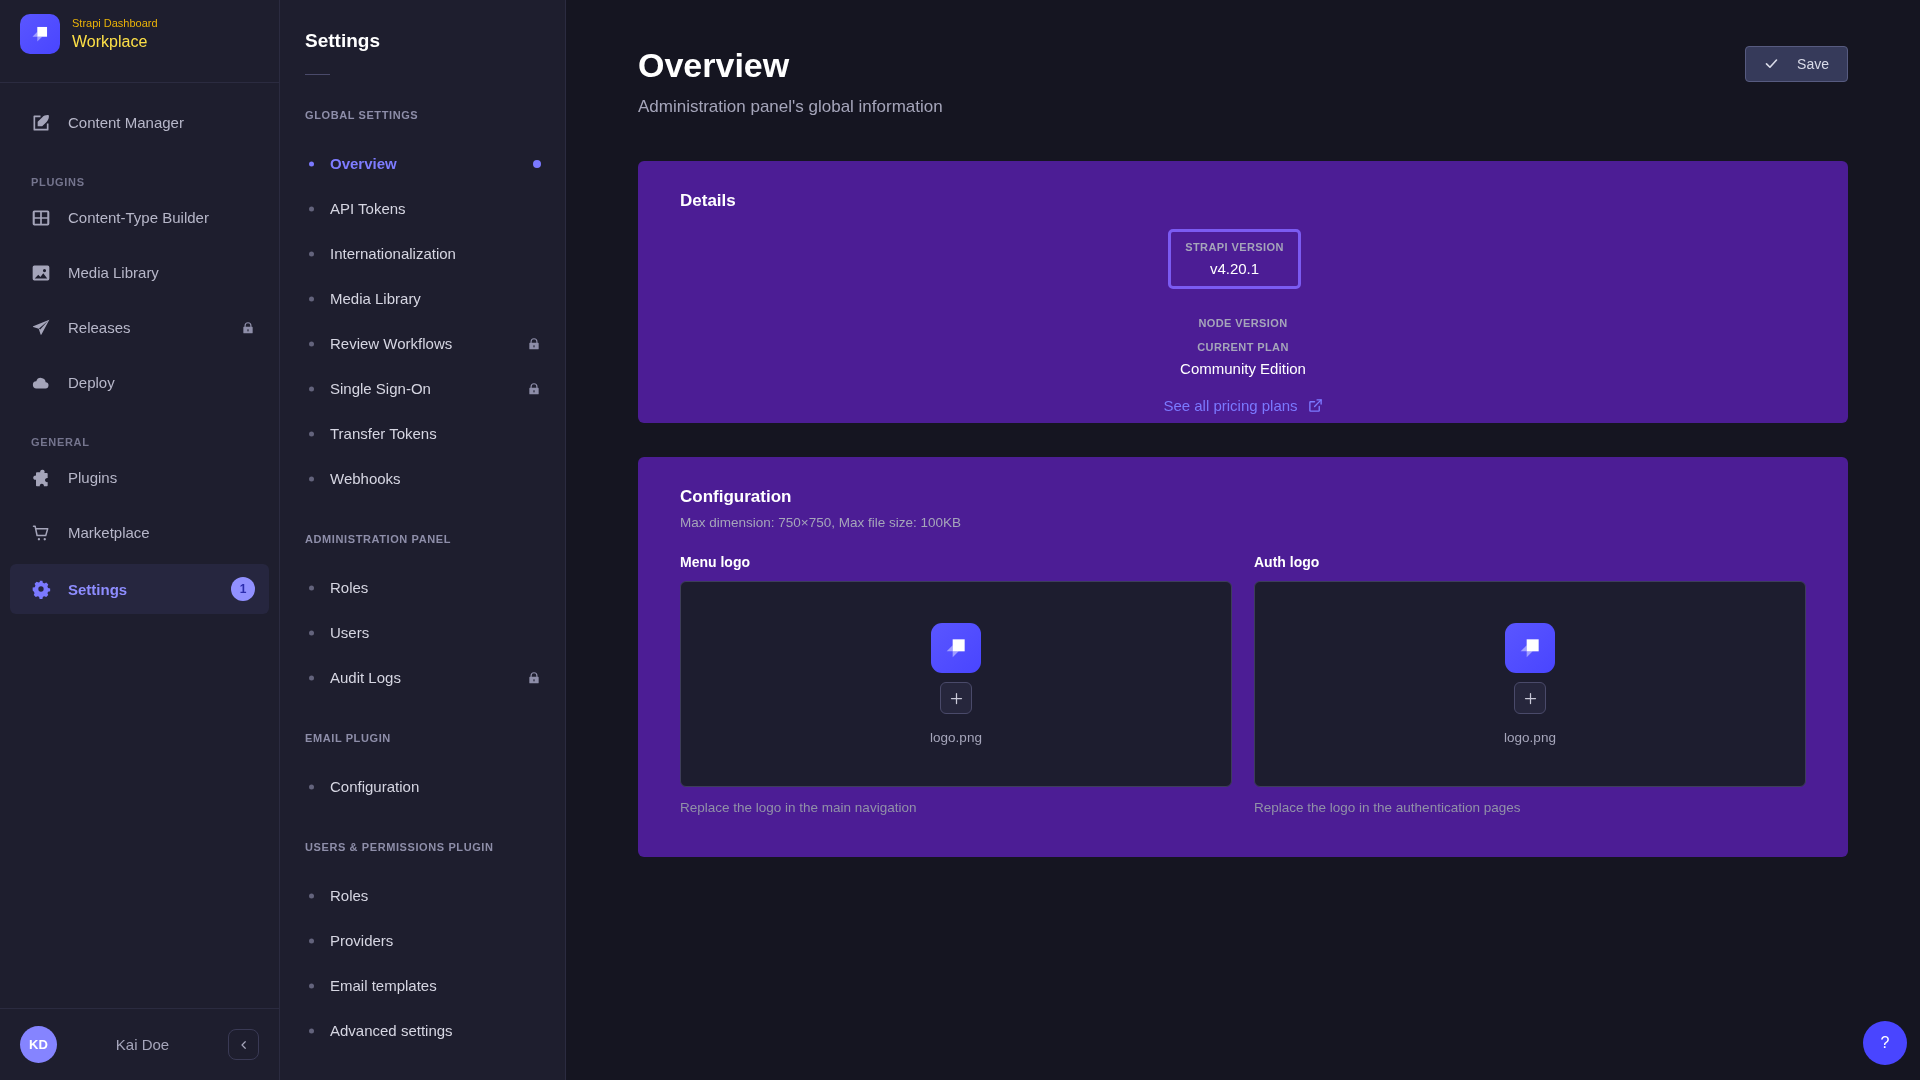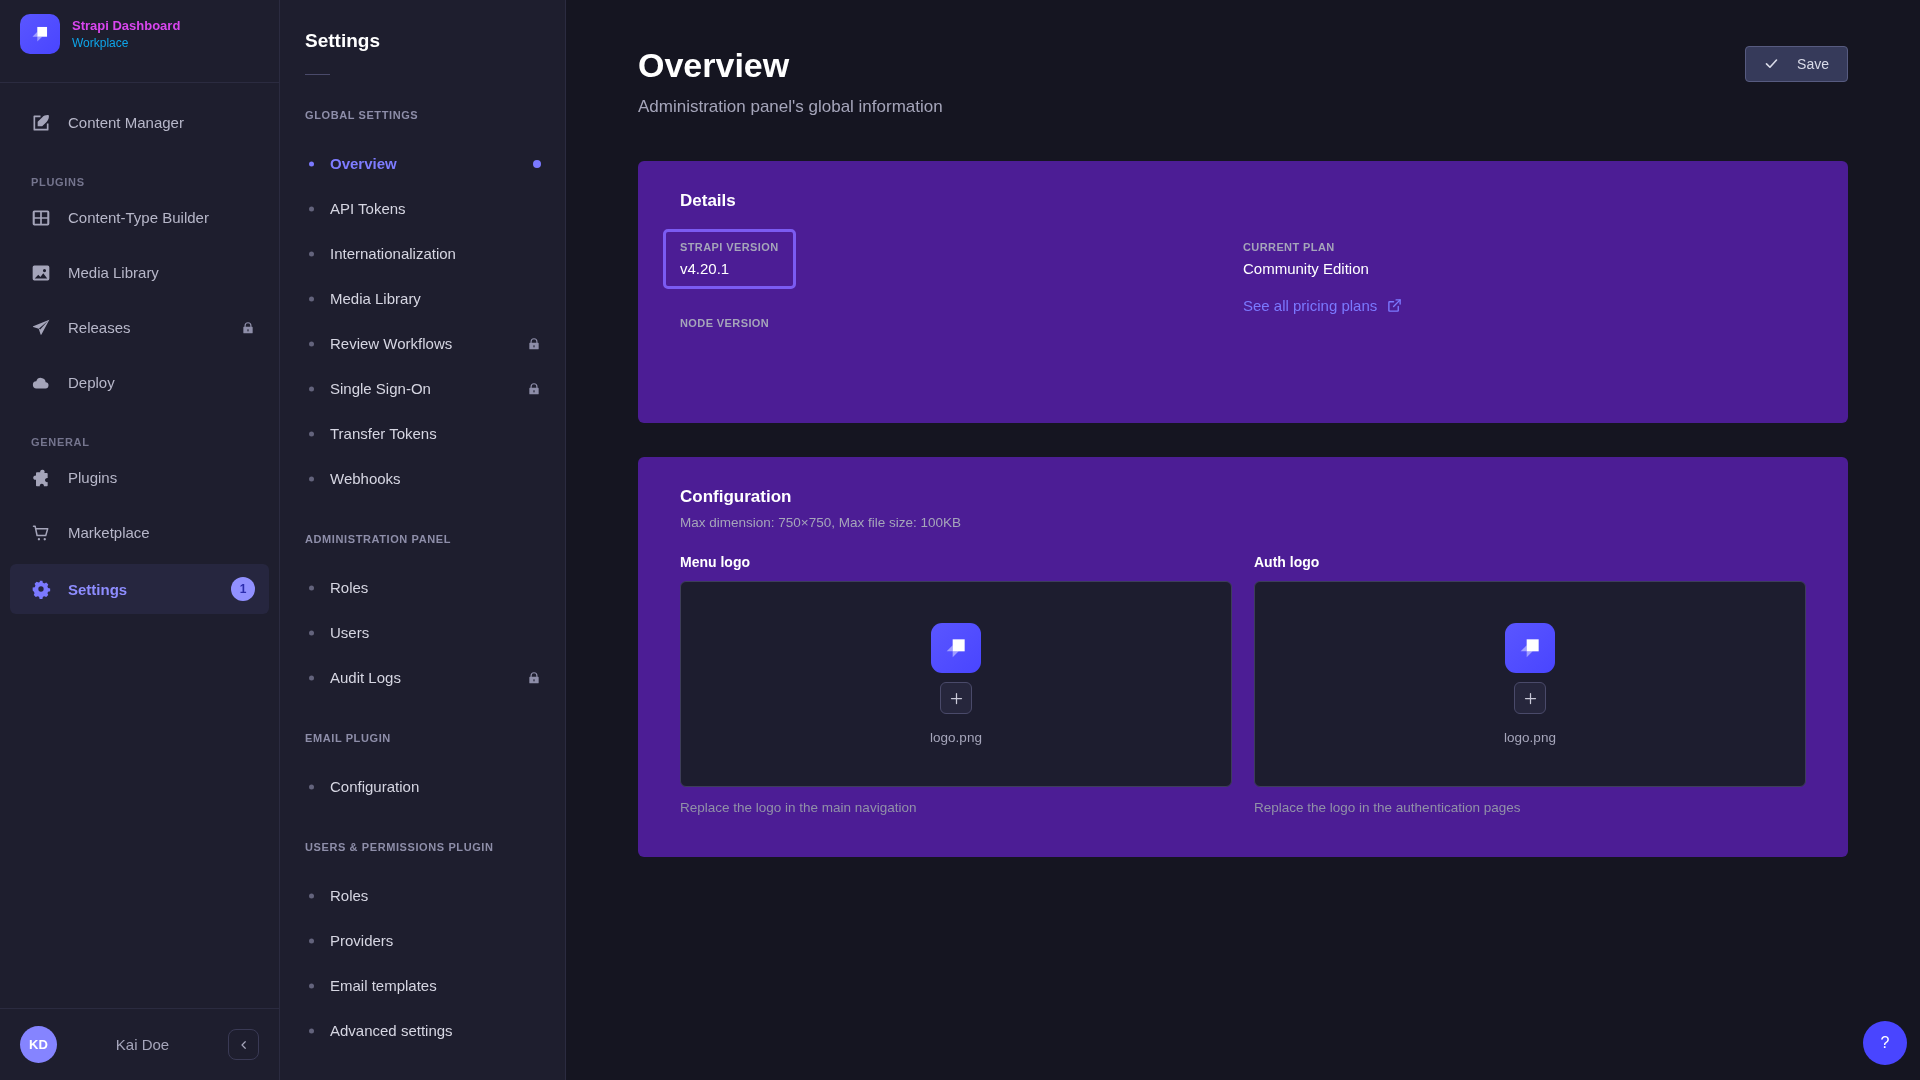--- a/index.html
+++ b/index.html
@@ -17,22 +17,22 @@
   .sidebar {
     width:280px; flex-shrink:0; position:relative;
     background:#1e1e2e; border-right:1px solid #2b2b40;
   }
   .brand { display:flex; align-items:center; gap:12px; padding:14px 20px 12px 20px; }
   .brand-logo {
     width:40px; height:40px; border-radius:10px; flex-shrink:0;
     background:linear-gradient(135deg,#5a56ff,#4945ff);
     display:flex; align-items:center; justify-content:center;
   }
-  .brand-title { font-size:13px; font-weight:700; color:#d946ef; line-height:1.25; }
-  .brand-sub { font-size:12px; color:#0ea5e9; margin-top:2px; }
+  .brand-title { font-size:11px; font-weight:400; color:#eab308; line-height:1.25; }
+  .brand-sub { font-size:16px; color:#fde047; margin-top:2px; }
   .sb-divider { border-bottom:1px solid #2b2b40; margin-top:16px; }
 
   .nav-item {
     height:55px; display:flex; align-items:center; gap:17px;
     padding:0 24px 0 31px; font-size:15px; color:#b7b7c9;
     position:relative; cursor:pointer;
   }
   .nav-item .ni-icon { width:20px; height:20px; color:#a5a5ba; flex-shrink:0; }
   .nav-lock { margin-left:auto; color:#8e8ea9; }
   .sb-section-label {
@@ -110,21 +110,21 @@
     padding:9px 18px; cursor:pointer;
   }
 
   .card {
     margin:0 72px; background:#4c1d95; border-radius:6px;
     padding:30px 42px;
   }
   .card.details { margin-top:44px; height:262px; }
   .card-title { font-size:17px; font-weight:700; color:#fff; }
 
-  .details-grid { display:grid; grid-template-columns:1fr 1fr; margin-top:18px; }
+  .details-grid { display:grid; grid-template-columns:1fr; margin-top:18px;text-align:center; }
   .field-label {
     font-size:11px; font-weight:700; letter-spacing:.4px;
     color:#a5a5ba; text-transform:uppercase;
   }
   .field-value { font-size:15px; color:#fff; margin-top:7px; }
   .highlight-box {
     display:inline-block; border:3px solid #7b5bf2; border-radius:5px;
     padding:9px 14px; margin-left:-17px;
   }
   .ext-link {

